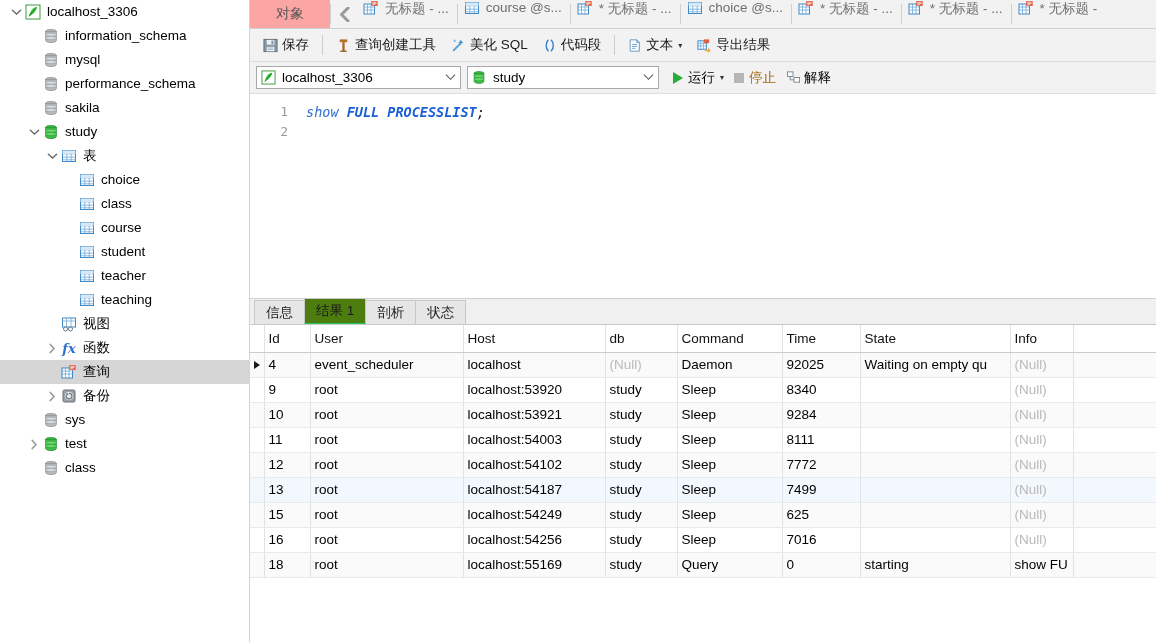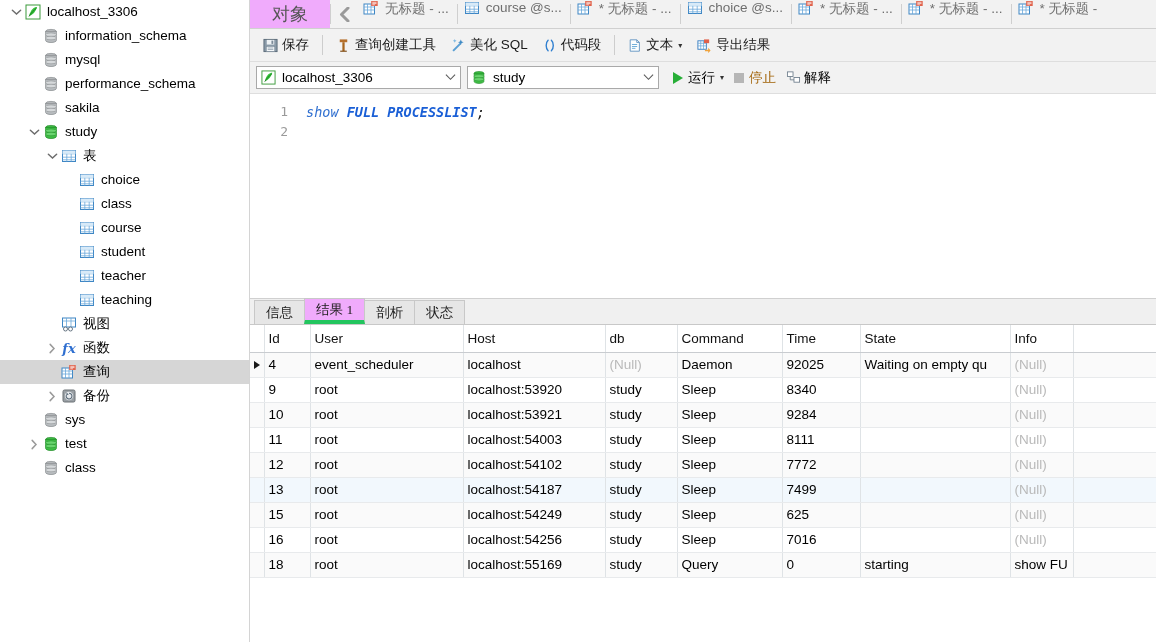--- a/index.html
+++ b/index.html
@@ -61,22 +61,22 @@
     background: #f2f2f2;
     border-bottom: 1px solid #d0d0d0;
     display: flex; align-items: stretch;
     overflow: hidden;
     flex: 0 0 29px;
   }
   .obj-tab {
     width: 80px;
     display: flex; align-items: center; justify-content: center;
     color: #555;
-    font-size: 18px;
-    background: #f0abfc;
+    font-size: 14px;
+    background: #fca5a5;
   }
   .tab-sep { width: 1px; background: #cfcfcf; margin: 4px 0; flex: 0 0 1px; }
   .back-arrow {
     width: 26px; display: flex; align-items: center; justify-content: center;
     color: #9a9a9a;
   }
   .etab {
     display: flex; align-items: flex-start;
     padding: 0 8px 0 6px;
     color: #6e6e6e;
@@ -195,24 +195,24 @@
     padding: 0 11px;
     display: flex; align-items: center;
     font-size: 13.5px;
     background: #e6e6e6;
     border: 1px solid #c8c8c8;
     border-bottom: none;
     margin-right: -1px;
     color: #1c1c1c;
   }
   .rtab.active {
-    background: #f0abfc;
+    background: #4d7c0f;
     height: 26px;
-    border-bottom: 4px solid #22c55e;
-    position: relative; z-index: 2; font-family: Liberation Serif, serif;
+    border-bottom: 1px solid #22c55e;
+    position: relative; z-index: 2;
   }
 
   
   #grid { flex: 1 1 auto; overflow: hidden; background: #fff; position: relative; }
   table.g { border-collapse: collapse; table-layout: fixed; width: 1158px; }
   table.g th, table.g td {
     font-size: 13.5px;
     font-weight: normal;
     text-align: left;
     padding: 0 4px;

